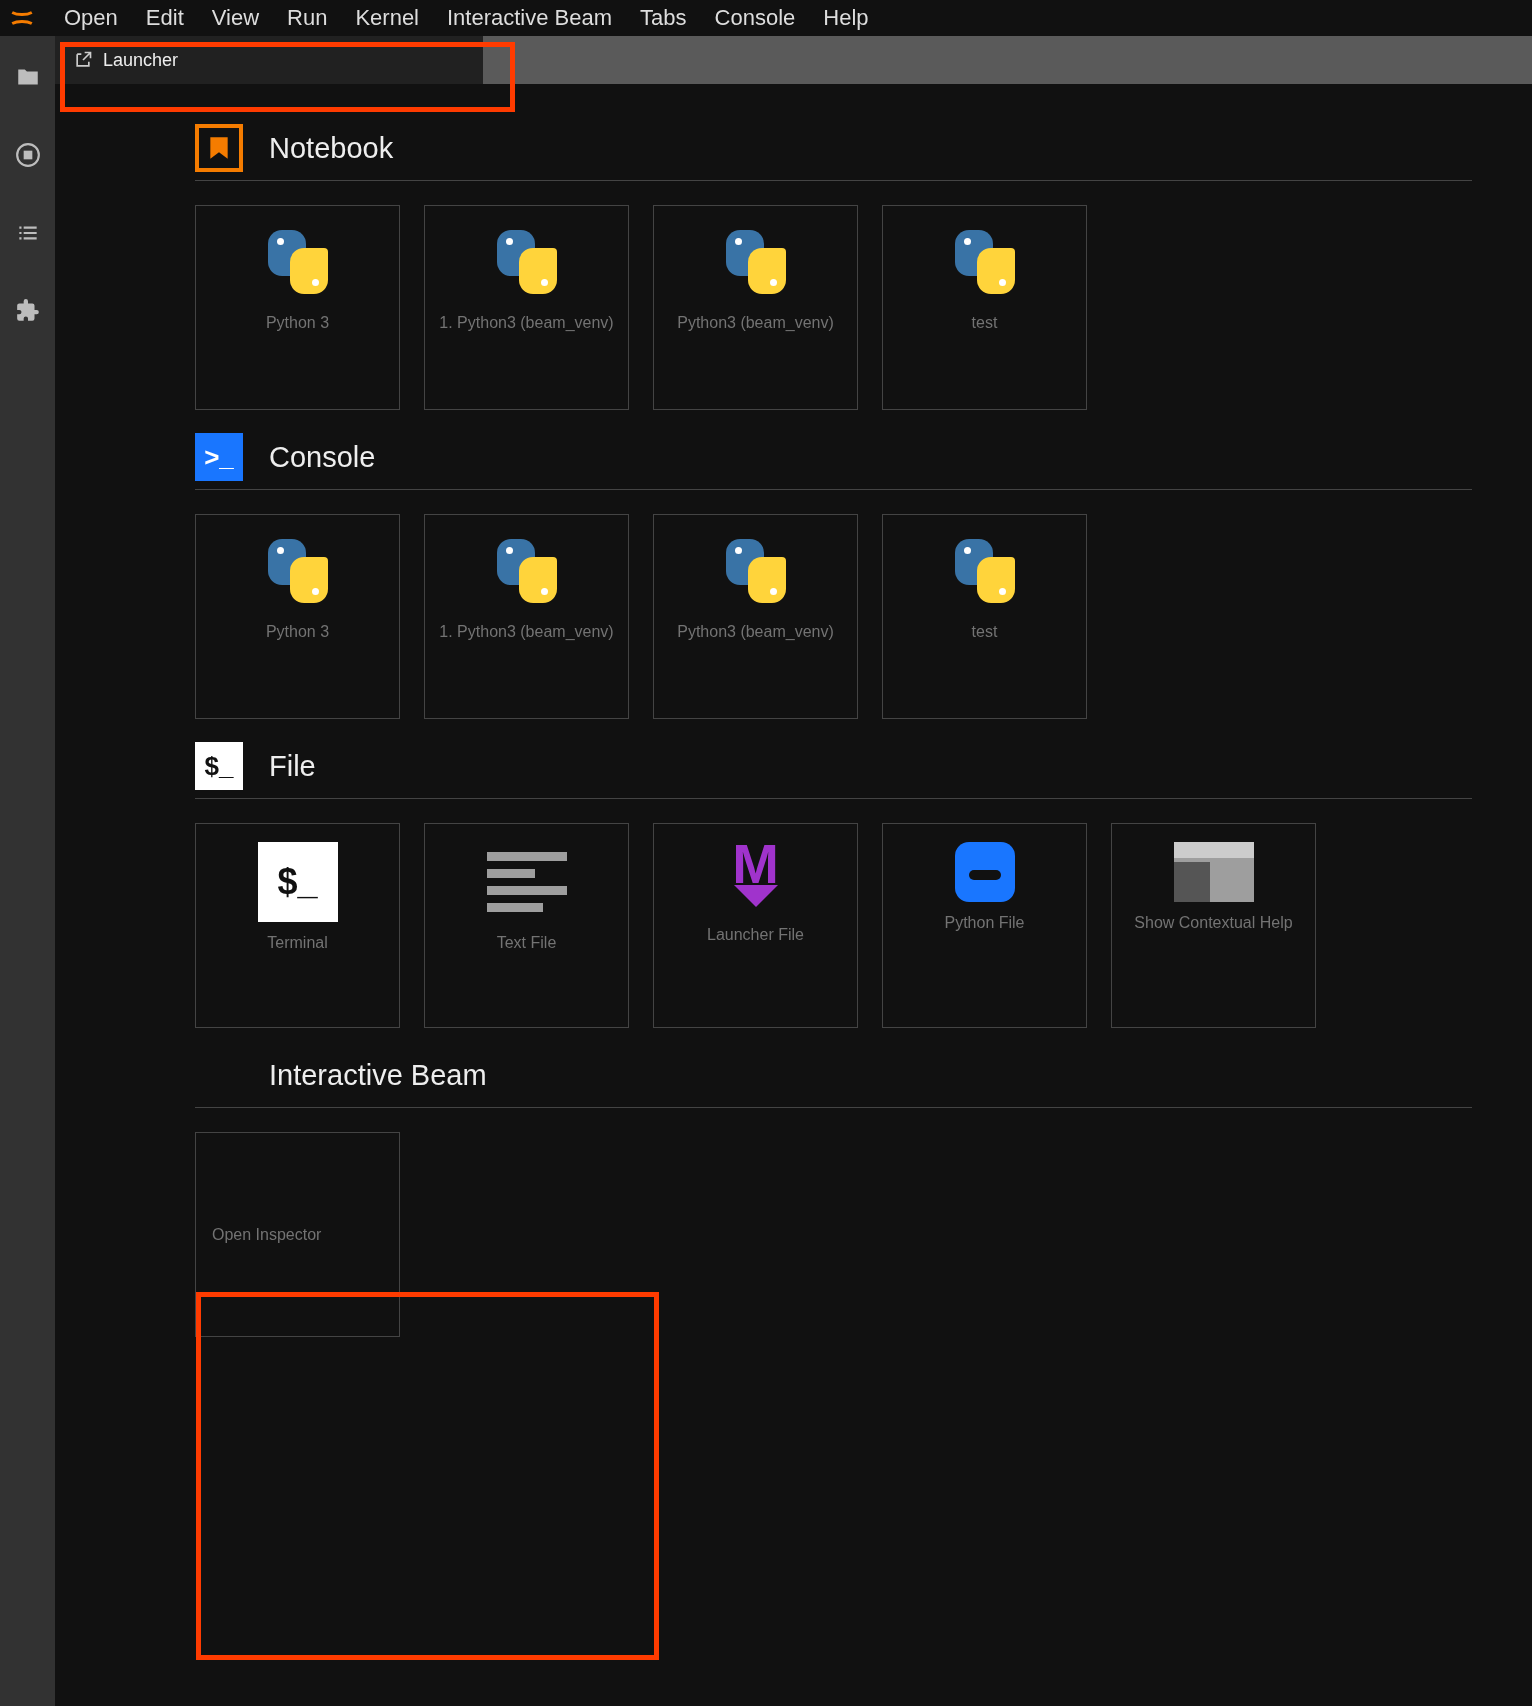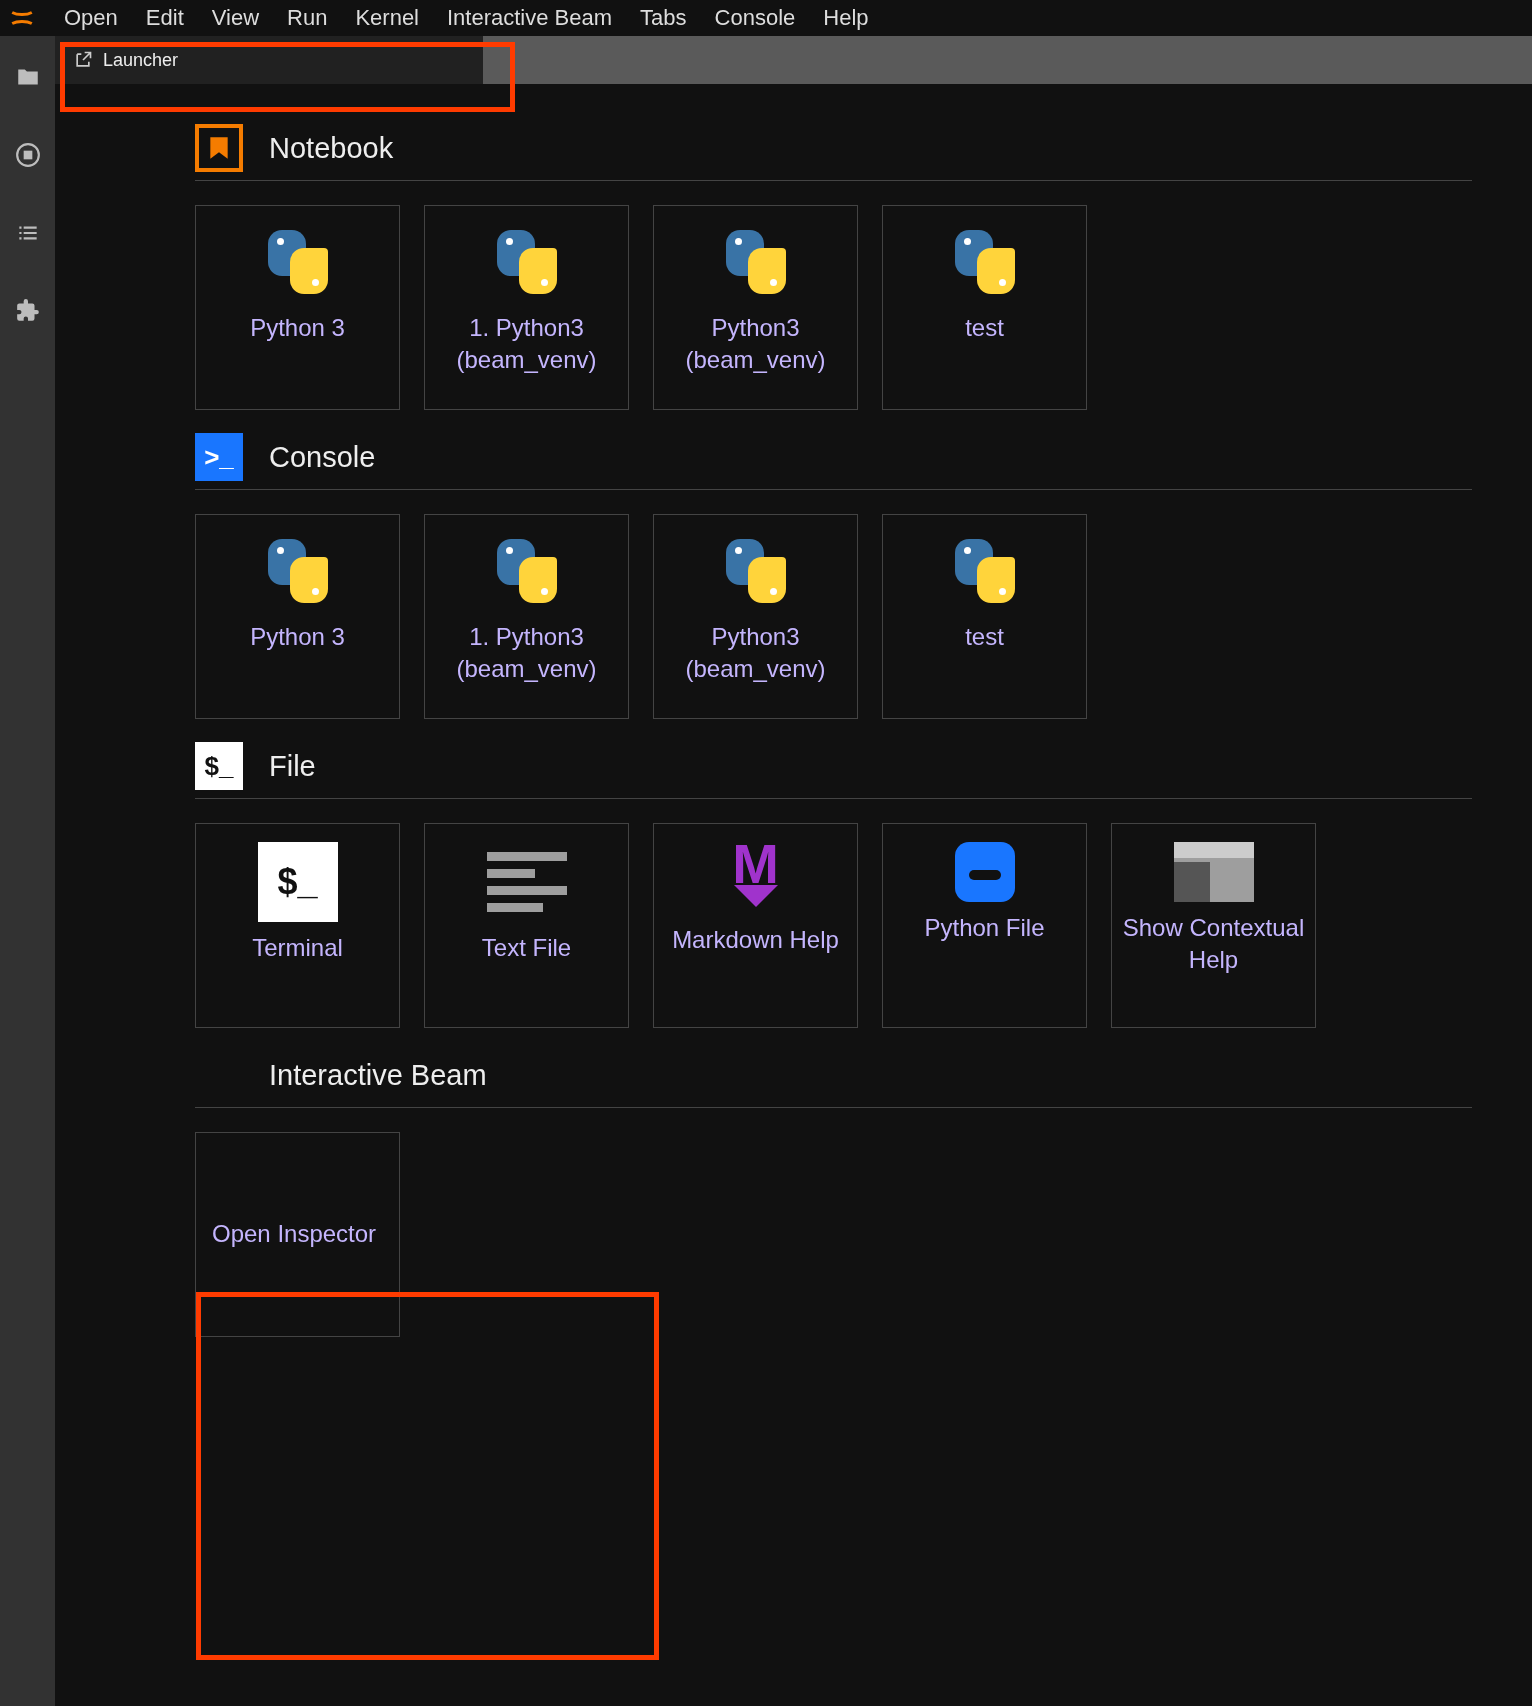--- a/index.html
+++ b/index.html
@@ -16,21 +16,21 @@
   .beam-highlight{position:absolute;border:5px solid #ff3b00;left:196px;top:1292px;width:463px;height:368px;pointer-events:none;box-sizing:border-box}
   .launcher{flex:1;overflow:auto;padding:40px 60px 40px 140px}
   .section{margin-bottom:23px}
   .section-header{display:flex;align-items:center;gap:26px;font-size:29px;color:#eee;margin-bottom:6px}
   .section-icon{width:48px;height:48px;display:flex;align-items:center;justify-content:center}
   .divider{height:1px;background:#444;margin:8px 0 24px 0}
   .cards{display:flex;gap:24px;flex-wrap:wrap}
   .card{width:205px;height:205px;border:1px solid #444;display:flex;flex-direction:column;align-items:center;justify-content:flex-start;padding:18px 8px 8px;box-sizing:border-box;text-align:center;gap:10px}
   .card.left-align{align-items:flex-start;justify-content:center;text-align:left;padding:16px}
   .card-icon{width:64px;height:64px;margin-top:6px;margin-bottom:8px}
-  .card-label{font-size:24px;color:#c4b5fd;line-height:1.35}
+  .card-label{font-size:16px;color:#737373;line-height:1.35}
   
   .pylogo{position:relative;width:64px;height:64px}
   .pylogo .top{position:absolute;left:2px;top:0;width:38px;height:46px;background:#3973a6;border-radius:14px 14px 4px 14px}
   .pylogo .bot{position:absolute;right:2px;bottom:0;width:38px;height:46px;background:#ffd43b;border-radius:14px 4px 14px 14px}
   .pylogo .eye1{position:absolute;left:11px;top:8px;width:7px;height:7px;background:#fff;border-radius:50%}
   .pylogo .eye2{position:absolute;right:11px;bottom:8px;width:7px;height:7px;background:#fff;border-radius:50%}
   
   .nb-icon{border:4px solid #f57c00;box-sizing:border-box;display:flex;align-items:center;justify-content:center;background:#111}
   .cons-icon{background:#1976ff;color:#fff;font-weight:bold;font-size:26px;display:flex;align-items:center;justify-content:center}
   .other-icon{background:#fff;color:#111;font-size:26px;font-weight:bold;display:flex;align-items:center;justify-content:center}
@@ -211,21 +211,21 @@
                 <div></div>
                 <div style="width:70%"></div>
               </div>
             <div class="card-label">Text File</div>
           </div>
           <div class="card">
             <div class="md-icon">
                 <div class="md-m">M</div>
                 <div class="md-arrow"></div>
               </div>
-            <div class="card-label">Markdown Help</div>
+            <div class="card-label">Launcher File</div>
           </div>
           <div class="card">
             <div class="pyfile-icon"></div>
             <div class="card-label">Python File</div>
           </div>
           <div class="card">
             <div class="help-icon"></div>
             <div class="card-label">Show Contextual Help</div>
           </div>
         </div>

